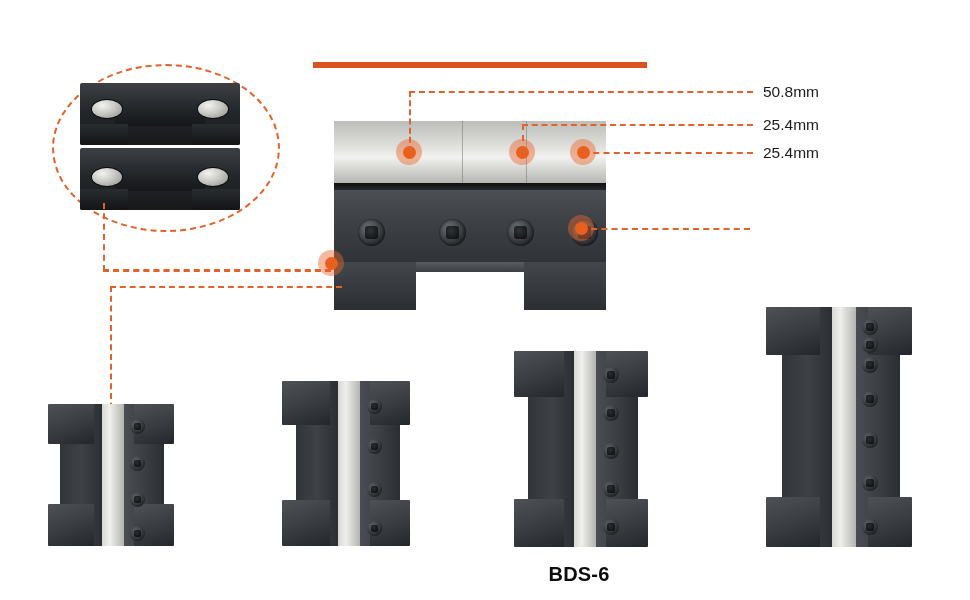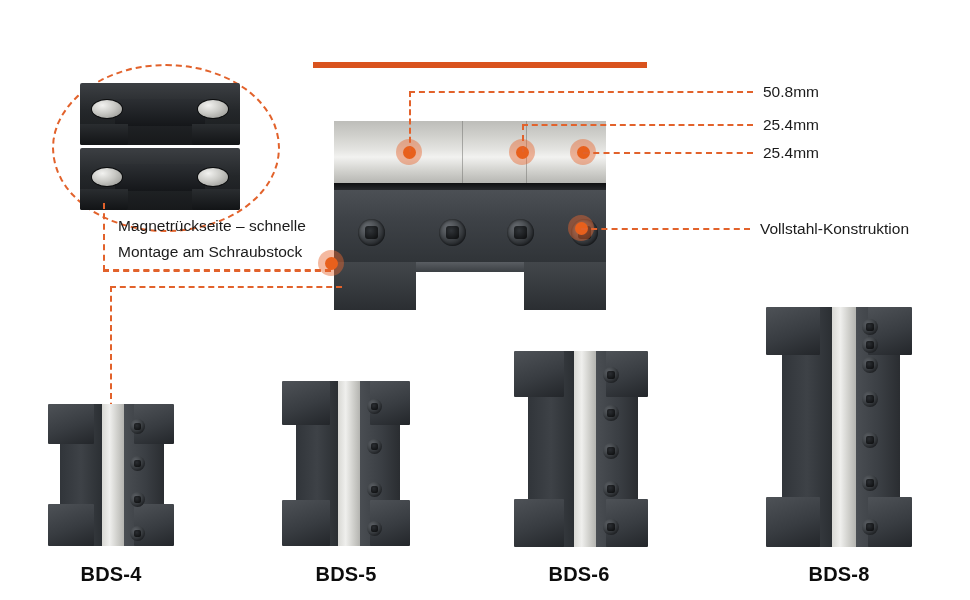--- a/index.html
+++ b/index.html
@@ -182,24 +182,20 @@
   <div class="magblock" style="left:80px; top:148px; width:160px; height:62px;">
     <div class="body"></div>
     <div class="ridge"></div>
     <div class="foot l"></div>
     <div class="foot r"></div>
     <div class="magnet" style="left:12px; top:20px;"></div>
     <div class="magnet" style="right:12px; top:20px;"></div>
   </div>
 
   <div class="note-box"></div>
-  <div class="note-text">
-    <div>Magnetrückseite – schnelle</div>
-    <div>Montage am Schraubstock</div>
-  </div>
 
   <div class="hero">
     <div class="steel"></div>
     <div class="seam" style="left:128px;"></div>
     <div class="seam" style="left:192px;"></div>
     <div class="darkedge"></div>
     <div class="face"></div>
     <div class="screw" style="left:24px; top:98px;"></div>
     <div class="screw" style="left:105px; top:98px;"></div>
     <div class="screw" style="left:173px; top:98px;"></div>
@@ -229,52 +225,49 @@
 
   <div class="hline" style="left:110px; top:286px; width:232px;"></div>
   <div class="vline" style="left:110px; top:286px; height:181px;"></div>
   <div class="dot" style="left:110px; top:467px;"></div>
 
   <div class="lbl" style="left:763px; top:82px;">50.8mm</div>
   <div class="lbl" style="left:763px; top:115px;">25.4mm</div>
   <div class="lbl" style="left:763px; top:143px;">25.4mm</div>
 
   <div class="lbl" style="left:760px; top:219px;">
-    <div>Vollstahl-Konstruktion</div>
   </div>
 
   <div class="jaw" style="left:48px; top:404px; width:126px; height:142px;">
     <div class="darkbar left" style="left:12px; width:42px;"></div>
     <div class="steelstrip" style="left:54px; width:22px;"></div>
     <div class="darkbar" style="left:76px; width:40px;"></div>
     <div class="tab" style="left:0; top:0; width:46px; height:40px;"></div>
     <div class="tab" style="left:0; bottom:0; width:46px; height:42px;"></div>
     <div class="tab" style="right:0; top:0; width:40px; height:40px;"></div>
     <div class="tab" style="right:0; bottom:0; width:40px; height:42px;"></div>
     <div class="jscrew" style="left:82px; top:15px; width:15px; height:15px;"></div>
     <div class="jscrew" style="left:82px; top:52px; width:15px; height:15px;"></div>
     <div class="jscrew" style="left:82px; top:88px; width:15px; height:15px;"></div>
     <div class="jscrew" style="left:82px; top:122px; width:15px; height:15px;"></div>
   </div>
-  <div class="model-label" style="left:48px; top:563px; width:126px;">BDS-4</div>
 
   <div class="jaw" style="left:282px; top:381px; width:128px; height:165px;">
     <div class="darkbar left" style="left:14px; width:42px;"></div>
     <div class="steelstrip" style="left:56px; width:22px;"></div>
     <div class="darkbar" style="left:78px; width:40px;"></div>
     <div class="tab" style="left:0; top:0; width:48px; height:44px;"></div>
     <div class="tab" style="left:0; bottom:0; width:48px; height:46px;"></div>
     <div class="tab" style="right:0; top:0; width:40px; height:44px;"></div>
     <div class="tab" style="right:0; bottom:0; width:40px; height:46px;"></div>
     <div class="jscrew" style="left:85px; top:18px; width:15px; height:15px;"></div>
     <div class="jscrew" style="left:85px; top:58px; width:15px; height:15px;"></div>
     <div class="jscrew" style="left:85px; top:101px; width:15px; height:15px;"></div>
     <div class="jscrew" style="left:85px; top:140px; width:15px; height:15px;"></div>
   </div>
-  <div class="model-label" style="left:282px; top:563px; width:128px;">BDS-5</div>
 
   <div class="jaw" style="left:514px; top:351px; width:134px; height:196px;">
     <div class="darkbar left" style="left:14px; width:46px;"></div>
     <div class="steelstrip" style="left:60px; width:22px;"></div>
     <div class="darkbar" style="left:82px; width:42px;"></div>
     <div class="tab" style="left:0; top:0; width:50px; height:46px;"></div>
     <div class="tab" style="left:0; bottom:0; width:50px; height:48px;"></div>
     <div class="tab" style="right:0; top:0; width:42px; height:46px;"></div>
     <div class="tab" style="right:0; bottom:0; width:42px; height:48px;"></div>
     <div class="jscrew" style="left:89px; top:16px; width:16px; height:16px;"></div>
@@ -294,15 +287,14 @@
     <div class="tab" style="right:0; top:0; width:44px; height:48px;"></div>
     <div class="tab" style="right:0; bottom:0; width:44px; height:50px;"></div>
     <div class="jscrew" style="left:96px; top:12px; width:16px; height:16px;"></div>
     <div class="jscrew" style="left:96px; top:30px; width:16px; height:16px;"></div>
     <div class="jscrew" style="left:96px; top:50px; width:16px; height:16px;"></div>
     <div class="jscrew" style="left:96px; top:84px; width:16px; height:16px;"></div>
     <div class="jscrew" style="left:96px; top:125px; width:16px; height:16px;"></div>
     <div class="jscrew" style="left:96px; top:168px; width:16px; height:16px;"></div>
     <div class="jscrew" style="left:96px; top:212px; width:16px; height:16px;"></div>
   </div>
-  <div class="model-label" style="left:766px; top:563px; width:146px;">BDS-8</div>
 
 </div>
 
 </body></html>

